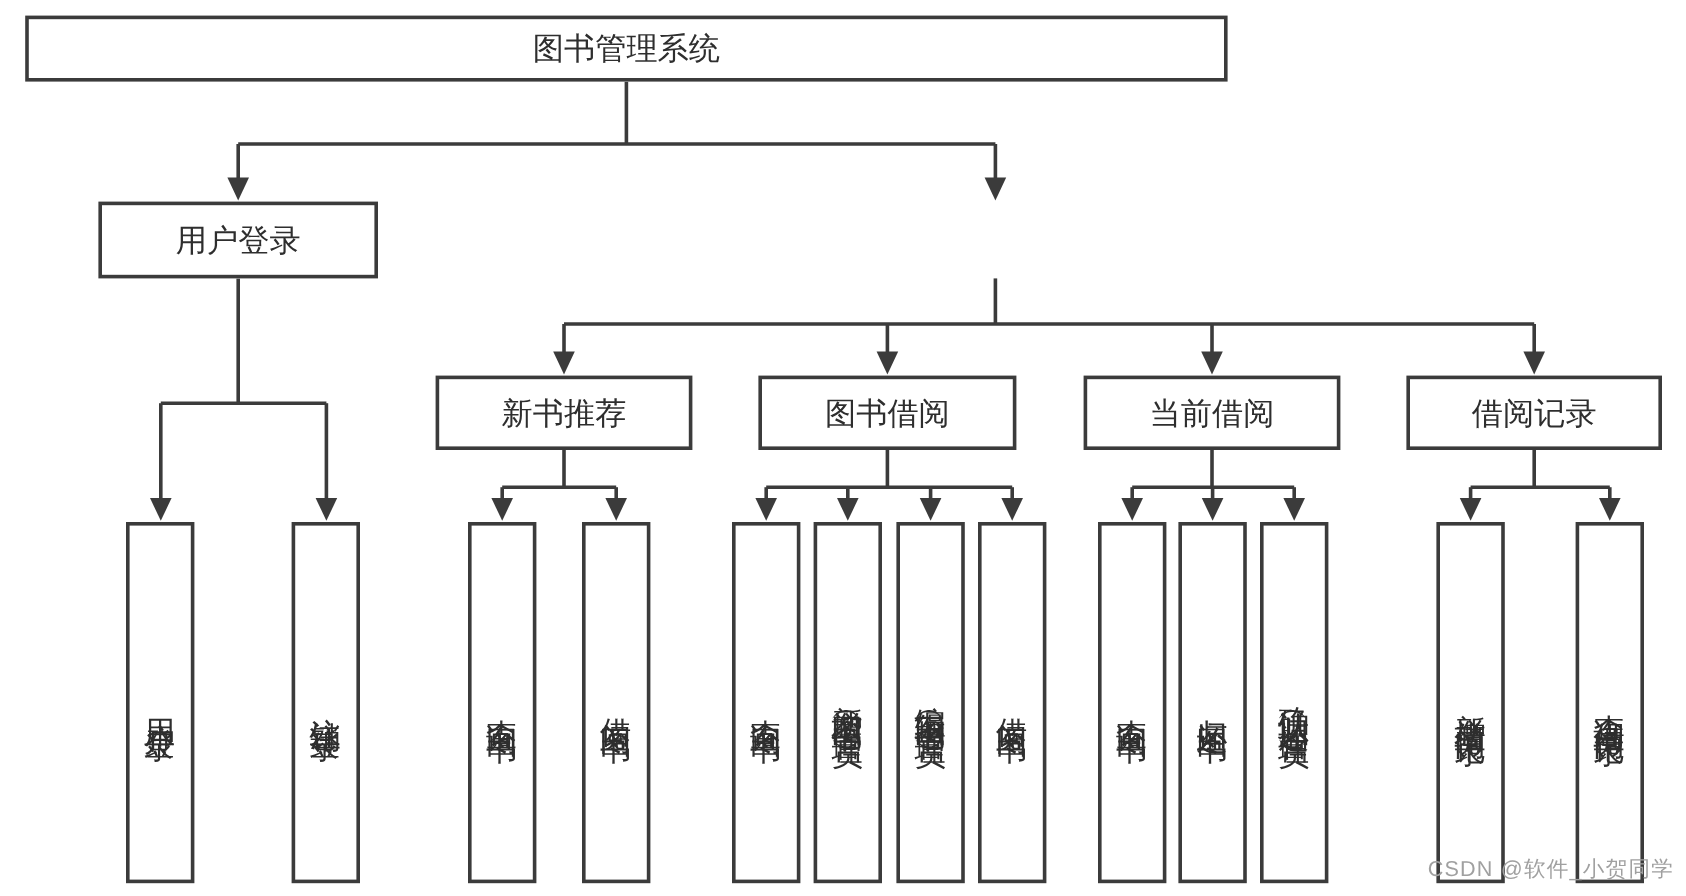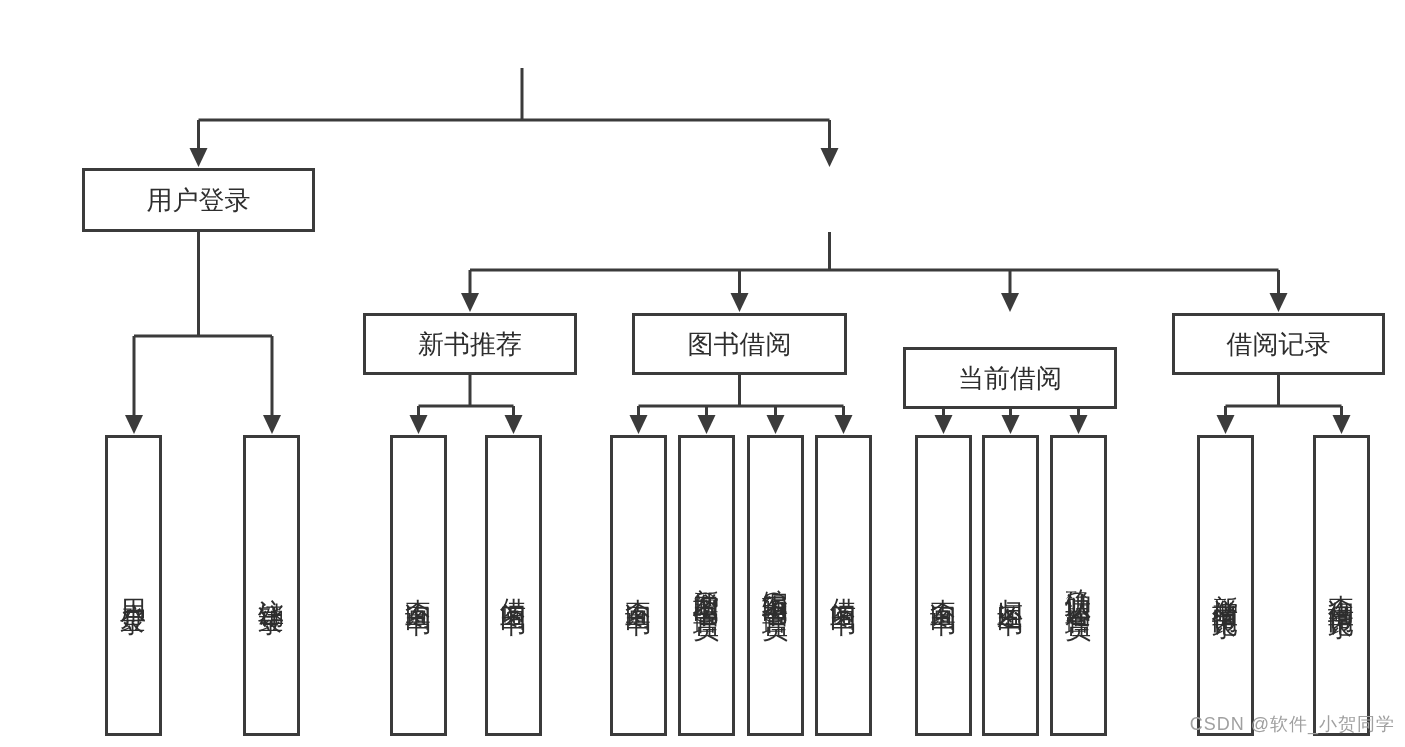--- a/index.html
+++ b/index.html
@@ -114,32 +114,35 @@
     <path class="arrow" d="M1069.5,415 h18 l-9,19 z"></path>
 
     <path class="cline" d="M1278.5,375 V406"></path>
     <path class="cline" d="M1225.5,406 H1341.5"></path>
     <path class="cline" d="M1225.5,406 V417"></path>
     <path class="cline" d="M1341.5,406 V417"></path>
     <path class="arrow" d="M1216.5,415 h18 l-9,19 z"></path>
     <path class="arrow" d="M1332.5,415 h18 l-9,19 z"></path>
   </svg>
 
+  <div class="node" style="left:21px;top:13px;width:1002px;height:55px;">
+    <span class="lbl">图书管理系统</span>
+  </div>
 
   <div class="node" style="left:82px;top:168px;width:233px;height:64px;">
     <span class="lbl">用户登录</span>
   </div>
 
   <div class="node" style="left:363px;top:313px;width:214px;height:62px;">
     <span class="lbl">新书推荐</span>
   </div>
   <div class="node" style="left:632px;top:313px;width:215px;height:62px;">
     <span class="lbl">图书借阅</span>
   </div>
-  <div class="node" style="left:903px;top:313px;width:214px;height:62px;margin-top:34px;">
+  <div class="node" style="left:903px;top:313px;width:214px;height:62px;">
     <span class="lbl">当前借阅</span>
   </div>
   <div class="node" style="left:1172px;top:313px;width:213px;height:62px;">
     <span class="lbl">借阅记录</span>
   </div>
 
   <div class="node leaf" style="left:105px;">
     <span class="lbl">用户登录</span>
   </div>
   <div class="node leaf" style="left:243px;">

